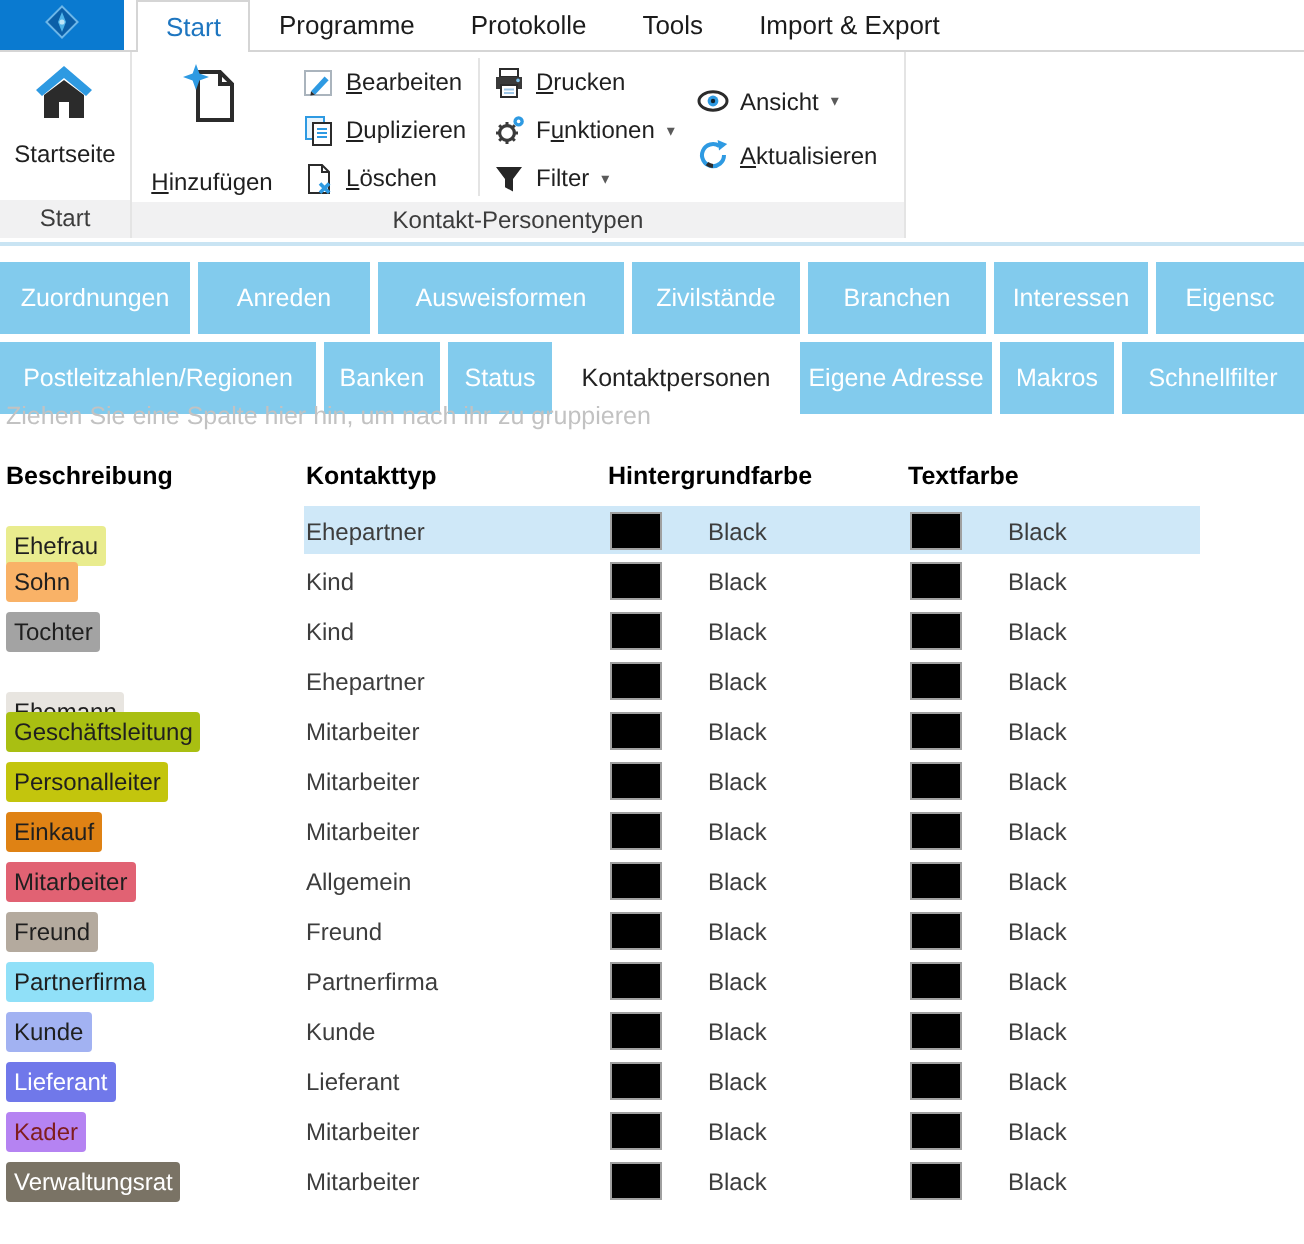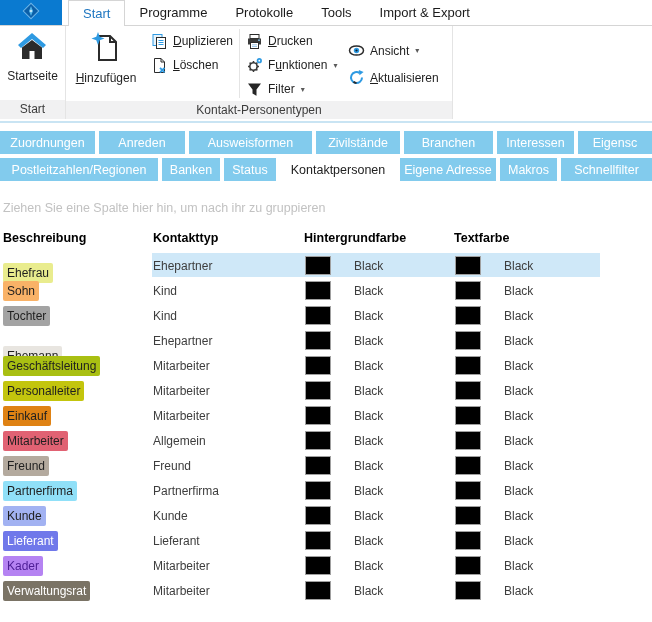--- a/index.html
+++ b/index.html
@@ -25,21 +25,21 @@
   .smallcol{display:flex;flex-direction:column;padding-top:3px;}
   .smallbtn{display:flex;align-items:center;height:24px;font-size:12px;color:#1f1f1f;padding:0 5px;white-space:nowrap;}
   .smallbtn .ic{width:17px;height:17px;margin-right:5px;flex:none;}
   .dd{font-size:8px;color:#5a5a5a;margin-left:6px;}
   .u-line{text-decoration:underline;}
   .vsep{width:1px;background:#e4e4e4;align-self:stretch;margin:3px 1px;}
   .blue-line{position:absolute;top:121px;left:0;width:652px;height:2px;background:#c9e4f3;}
   
   .cat-tabs{position:absolute;top:131px;left:0;width:652px;}
   .cat-row{display:flex;gap:4px;margin-bottom:4px;}
-  .cat-tab{height:23px;background:#82cbed;color:#ffffff;font-size:12.5px;display:flex;align-items:center;justify-content:center;white-space:nowrap;overflow:hidden;flex:none;box-sizing:border-box;}
+  .cat-tab{height:36px;background:#82cbed;color:#ffffff;font-size:12.5px;display:flex;align-items:center;justify-content:center;white-space:nowrap;overflow:hidden;flex:none;box-sizing:border-box;}
   .cat-tab.active{background:#ffffff;color:#222222;}
   .cat-tab.fill{flex:1;}
   
   .hint{position:absolute;top:201px;left:3px;font-size:12.5px;color:#c2c2c2;white-space:nowrap;}
   .grid{position:absolute;top:231px;left:2px;width:598px;}
   .thead{display:flex;height:22px;font-size:12.5px;font-weight:bold;color:#000;}
   .th{box-sizing:border-box;padding-left:1px;}
   .c1{width:150px;flex:none;}
   .c2{width:151px;flex:none;}
   .c3{width:150px;flex:none;}
@@ -90,35 +90,45 @@
         </span>
         <span class="lbl">Startseite</span>
       </div>
     </div>
     <div class="rgroup-label">Start</div>
   </div>
 
   <div class="rgroup" style="width:387px;">
     <div class="rgroup-content">
 
-      <div class="bigbtn" style="width:80px;box-sizing:border-box;">
+      <div class="bigbtn" style="width:80px;box-sizing:border-box;gap:12px;">
         <span>
           <svg width="32" height="32" viewBox="0 0 32 32">
             <path d="M9,5 H20 L26,11 V29 H9 Z" fill="#ffffff" stroke="#2b2b2b" stroke-width="2"></path>
             <path d="M20,5 V11 H26" fill="none" stroke="#2b2b2b" stroke-width="2"></path>
             <path d="M8,1 L9.7,5.8 L14.5,7.5 L9.7,9.2 L8,14 L6.3,9.2 L1.5,7.5 L6.3,5.8 Z" fill="#2e9ae2"></path>
           </svg>
         </span>
         <span class="lbl"><span></span><span class="u-line">H</span><span>inzufügen</span></span>
       </div>
 
       <div class="smallcol" style="width:92px;">
         <div class="smallbtn">
           <span class="ic">
             <svg width="17" height="17" viewBox="0 0 17 17">
+              <rect x="1.5" y="2.5" width="13" height="12" fill="#ffffff" stroke="#aab4bd"></rect>
+              <path d="M4.5,12.6 L11.3,5.2 L13.3,7.1 L6.5,14.4 Z" fill="#2e9ae2"></path>
+              <path d="M4.5,12.6 L4.2,14.8 L6.5,14.4 Z" fill="#2b2b2b"></path>
+            </svg>
+          </span>
+          <span><span></span><span class="u-line">B</span><span>earbeiten</span></span>
+        </div>
+        <div class="smallbtn">
+          <span class="ic">
+            <svg width="17" height="17" viewBox="0 0 17 17">
               <rect x="2" y="1.5" width="9" height="11" fill="#e8f4fc" stroke="#2e9ae2"></rect>
               <rect x="5.5" y="4.5" width="9" height="11" fill="#ffffff" stroke="#2b2b2b"></rect>
               <path d="M7.5,7.5 h5 M7.5,9.5 h5 M7.5,11.5 h5" stroke="#2e9ae2" stroke-width="1"></path>
             </svg>
           </span>
           <span><span></span><span class="u-line">D</span><span>uplizieren</span></span>
         </div>
         <div class="smallbtn">
           <span class="ic">
             <svg width="17" height="17" viewBox="0 0 17 17">
@@ -382,21 +392,21 @@
           <span class="swatch" style="background: rgb(0, 0, 0);"></span>
           <span class="swname">Black</span>
         </div>
     <div class="td td4 c4">
           <span class="swatch" style="background: rgb(0, 0, 0);"></span>
           <span class="swname">Black</span>
         </div>
   </div>
       <div class="trow">
 
-    <div class="td c1"><span class="pill" style="background: rgb(181, 131, 242); color: #4c1d95;">Kader</span></div>
+    <div class="td c1"><span class="pill" style="background: rgb(181, 131, 242); color: #7f1d1d;">Kader</span></div>
     <div class="td td2 c2">Mitarbeiter</div>
     <div class="td td3 c3">
           <span class="swatch" style="background: rgb(0, 0, 0);"></span>
           <span class="swname">Black</span>
         </div>
     <div class="td td4 c4">
           <span class="swatch" style="background: rgb(0, 0, 0);"></span>
           <span class="swname">Black</span>
         </div>
   </div>

